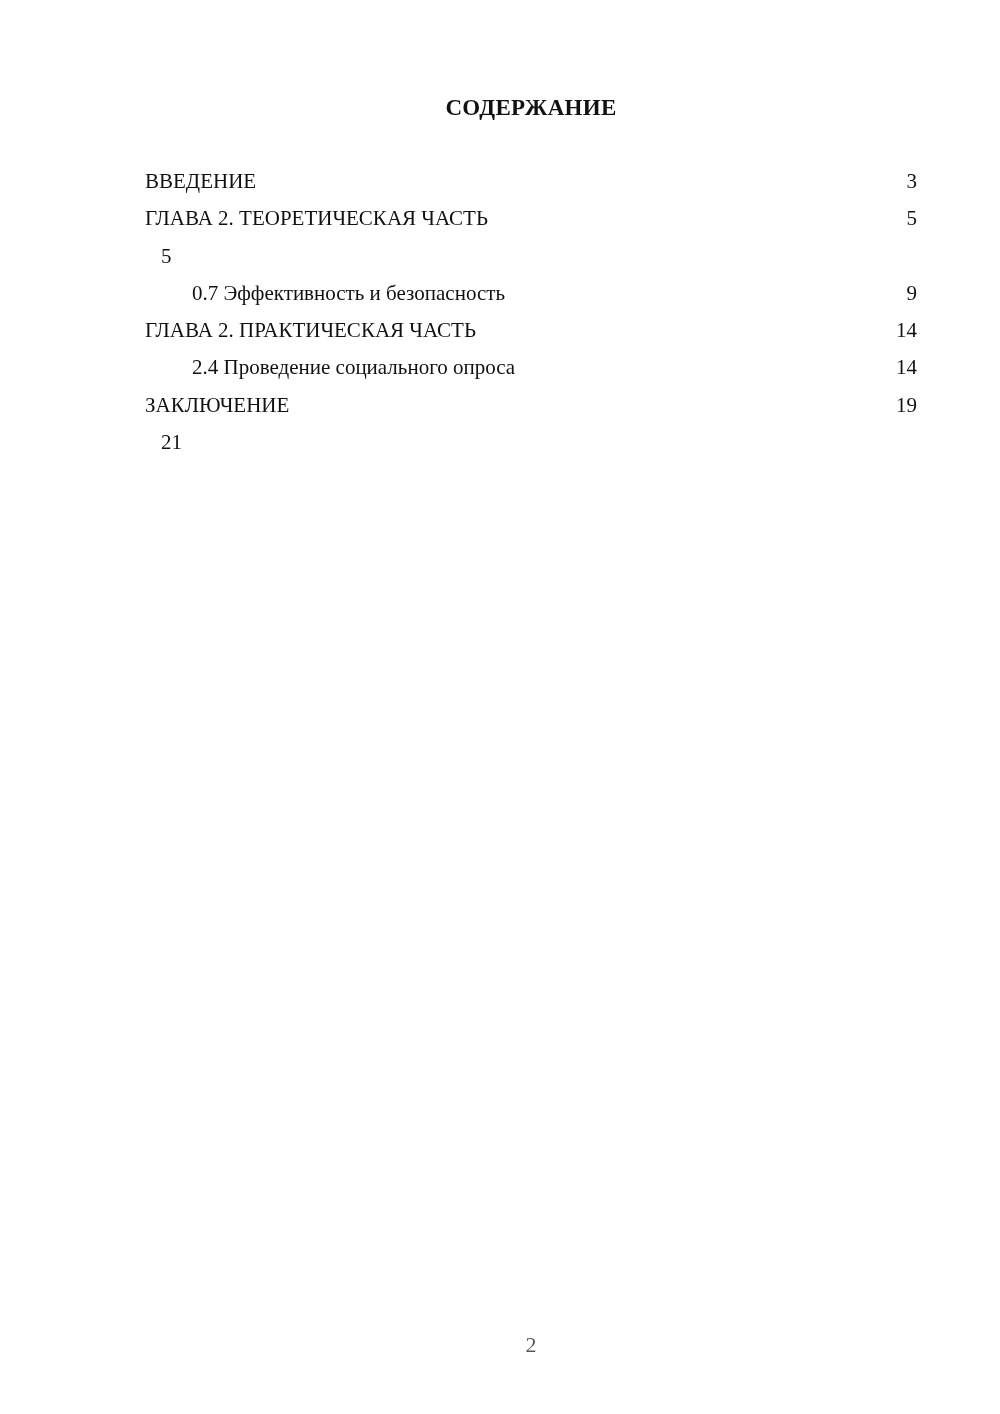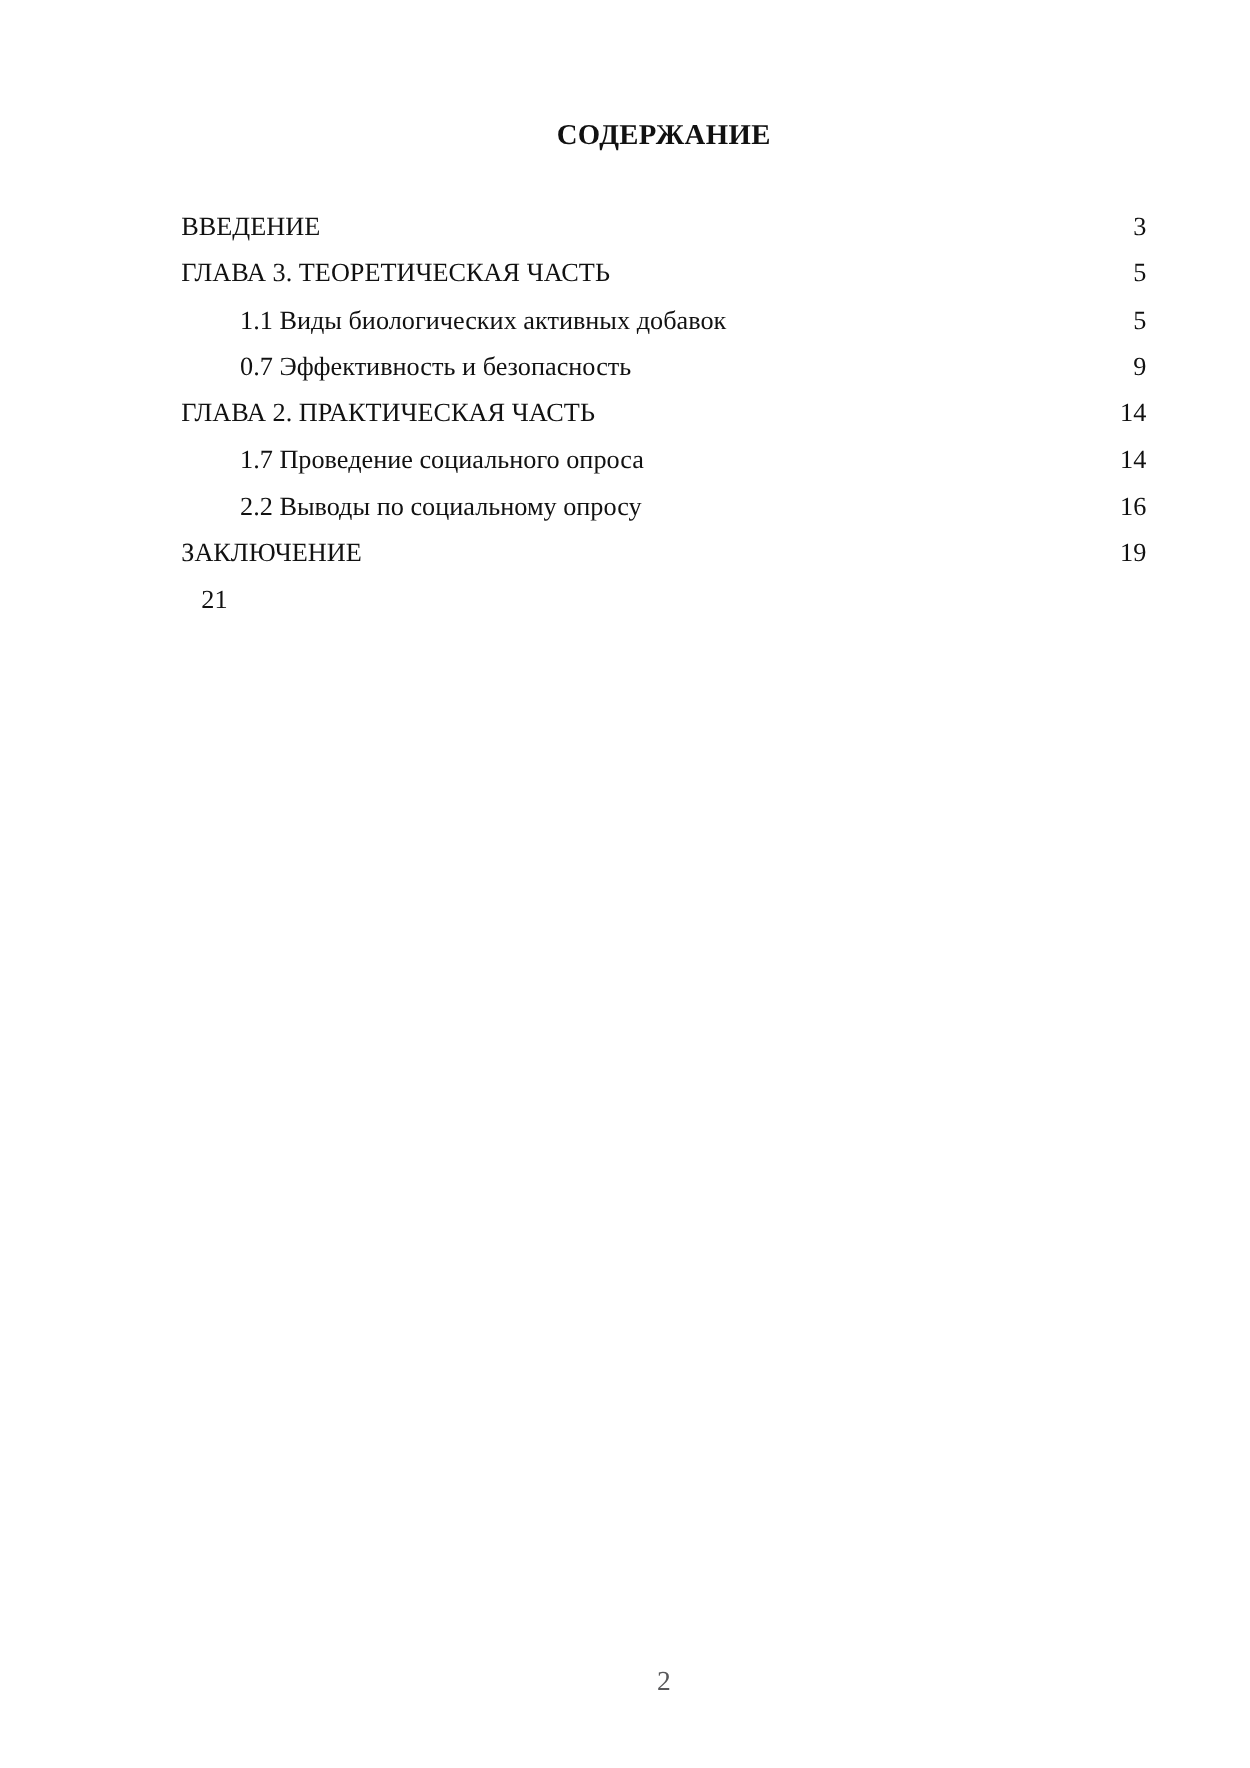--- a/index.html
+++ b/index.html
@@ -65,42 +65,37 @@
 
 <div class="page">
   <div class="content">
     <h1 class="title">СОДЕРЖАНИЕ</h1>
     <div class="toc" id="toc">
         <div class="toc-row level-0">
     <span class="toc-label">ВВЕДЕНИЕ</span>
     <span class="toc-page">3</span>
   </div>
         <div class="toc-row level-0">
-    <span class="toc-label">ГЛАВА 3. ТЕОРЕТИЧЕСКАЯ ЧАСТЬ</span>
+    <span class="toc-label">ГЛАВА 2. ТЕОРЕТИЧЕСКАЯ ЧАСТЬ</span>
     <span class="toc-page">5</span>
   </div>
         <div class="toc-row level-1">
-    <span class="toc-label">1.1 Виды биологических активных добавок</span>
     <span class="toc-page">5</span>
   </div>
         <div class="toc-row level-1">
     <span class="toc-label">0.7 Эффективность и безопасность</span>
     <span class="toc-page">9</span>
   </div>
         <div class="toc-row level-0">
     <span class="toc-label">ГЛАВА 2. ПРАКТИЧЕСКАЯ ЧАСТЬ</span>
     <span class="toc-page">14</span>
   </div>
         <div class="toc-row level-1">
-    <span class="toc-label">1.7 Проведение социального опроса</span>
+    <span class="toc-label">2.4 Проведение социального опроса</span>
     <span class="toc-page">14</span>
-  </div>
-        <div class="toc-row level-1">
-    <span class="toc-label">2.2 Выводы по социальному опросу</span>
-    <span class="toc-page">16</span>
   </div>
         <div class="toc-row level-0">
     <span class="toc-label">ЗАКЛЮЧЕНИЕ</span>
     <span class="toc-page">19</span>
   </div>
         <div class="toc-row level-0">
     <span class="toc-page">21</span>
   </div>
       </div>
   </div>

